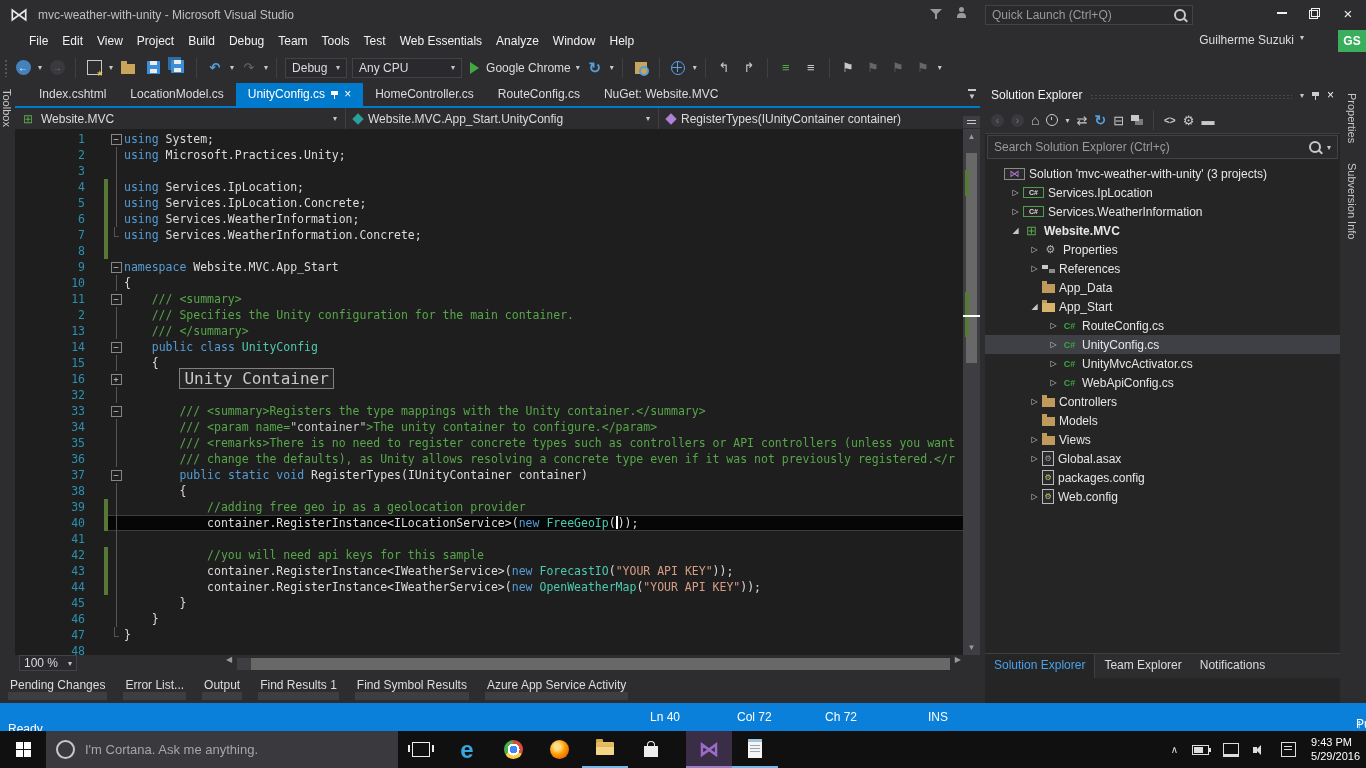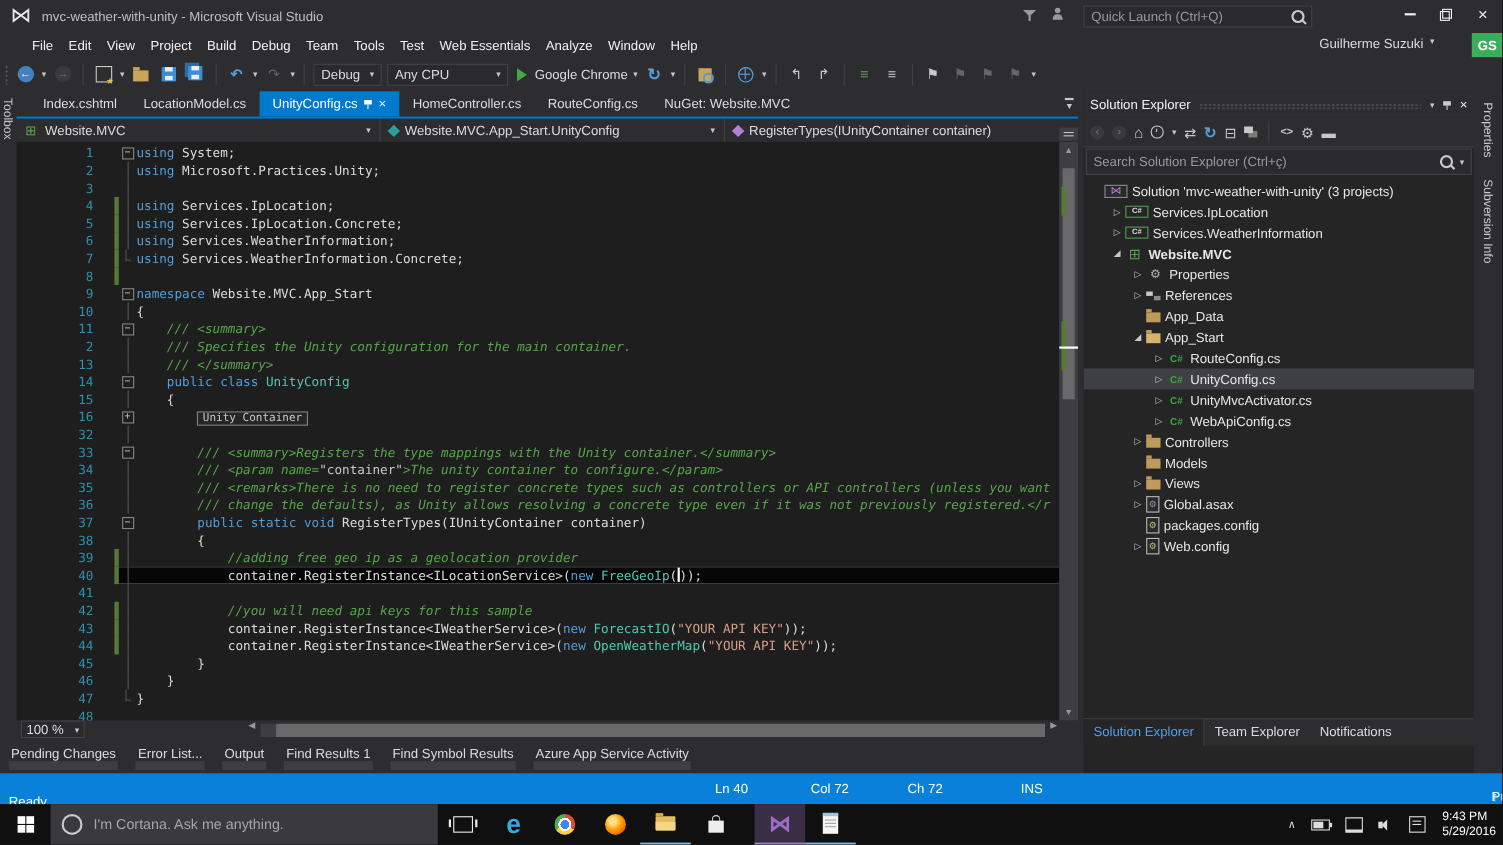--- a/index.html
+++ b/index.html
@@ -99,23 +99,23 @@
   .code-row>*{position:relative;z-index:1;}
   .ln{width:70px;text-align:right;color:var(--line-number);flex:none;}
   .chg-col{width:23px;flex:none;position:relative;}
   .chg-bar{position:absolute;right:0;top:0;width:4px;height:100%;background:var(--change-bar);}
   .fold-col{width:16px;flex:none;display:flex;align-items:center;justify-content:center;}
   .fold-box{width:9px;height:9px;border:1px solid #858585;line-height:8px;text-align:center;font-size:9px;color:#C8C8C8;background:var(--editor-bg);}
   .guide{width:1px;height:16px;background:#555;}
   .guide-end{align-self:flex-start;width:4px;height:9px;border-left:1px solid #555;border-bottom:1px solid #555;}
   .code-line{margin:0;white-space:pre;color:#DCDCDC;font-family:inherit;font-size:inherit;}
   .tk-k{color:var(--keyword);} .tk-d{color:#DCDCDC;} .tk-t{color:var(--type);}
-  .tk-s{color:var(--string);} .tk-c{color:var(--comment);font-style:italic;} .tk-g{color:#848484;} .tk-x{color:#C8C8C8;}
+  .tk-s{color:var(--string);} .tk-c{color:var(--comment);} .tk-g{color:#848484;} .tk-x{color:#C8C8C8;}
   .caret{display:inline-block;width:2px;height:13px;background:#fff;vertical-align:-2px;}
-  .region-box{border:1px solid #808080;color:#C8C8C8;background:#252526;padding:0 4px;font-size:10px;}
+  .region-box{border:1px solid #808080;color:#C8C8C8;background:#252526;padding:0 4px;font-size:16px;}
 
   
   .vscroll{left:963px;top:129px;width:17px;height:526px;background:var(--track);}
   .sb-arrow{position:absolute;left:0;width:17px;height:15px;color:#999;font-size:8px;text-align:center;line-height:15px;}
   .vthumb{position:absolute;left:3px;top:24px;width:11px;height:210px;background:var(--thumb);}
   .mark-green{position:absolute;left:2px;width:4px;background:var(--change-bar);}
   .mark-caret{position:absolute;left:0;width:17px;height:2px;background:#fff;}
   .splitgrip{left:963px;top:116px;width:17px;height:12px;background:#3E3E42;display:flex;flex-direction:column;align-items:center;justify-content:center;gap:2px;}
   .splitgrip i{display:block;width:9px;height:1px;background:#C8C8C8;}
   .hscrollrow{left:15px;top:655px;width:965px;height:18px;background:#2D2D30;display:flex;align-items:flex-start;}

